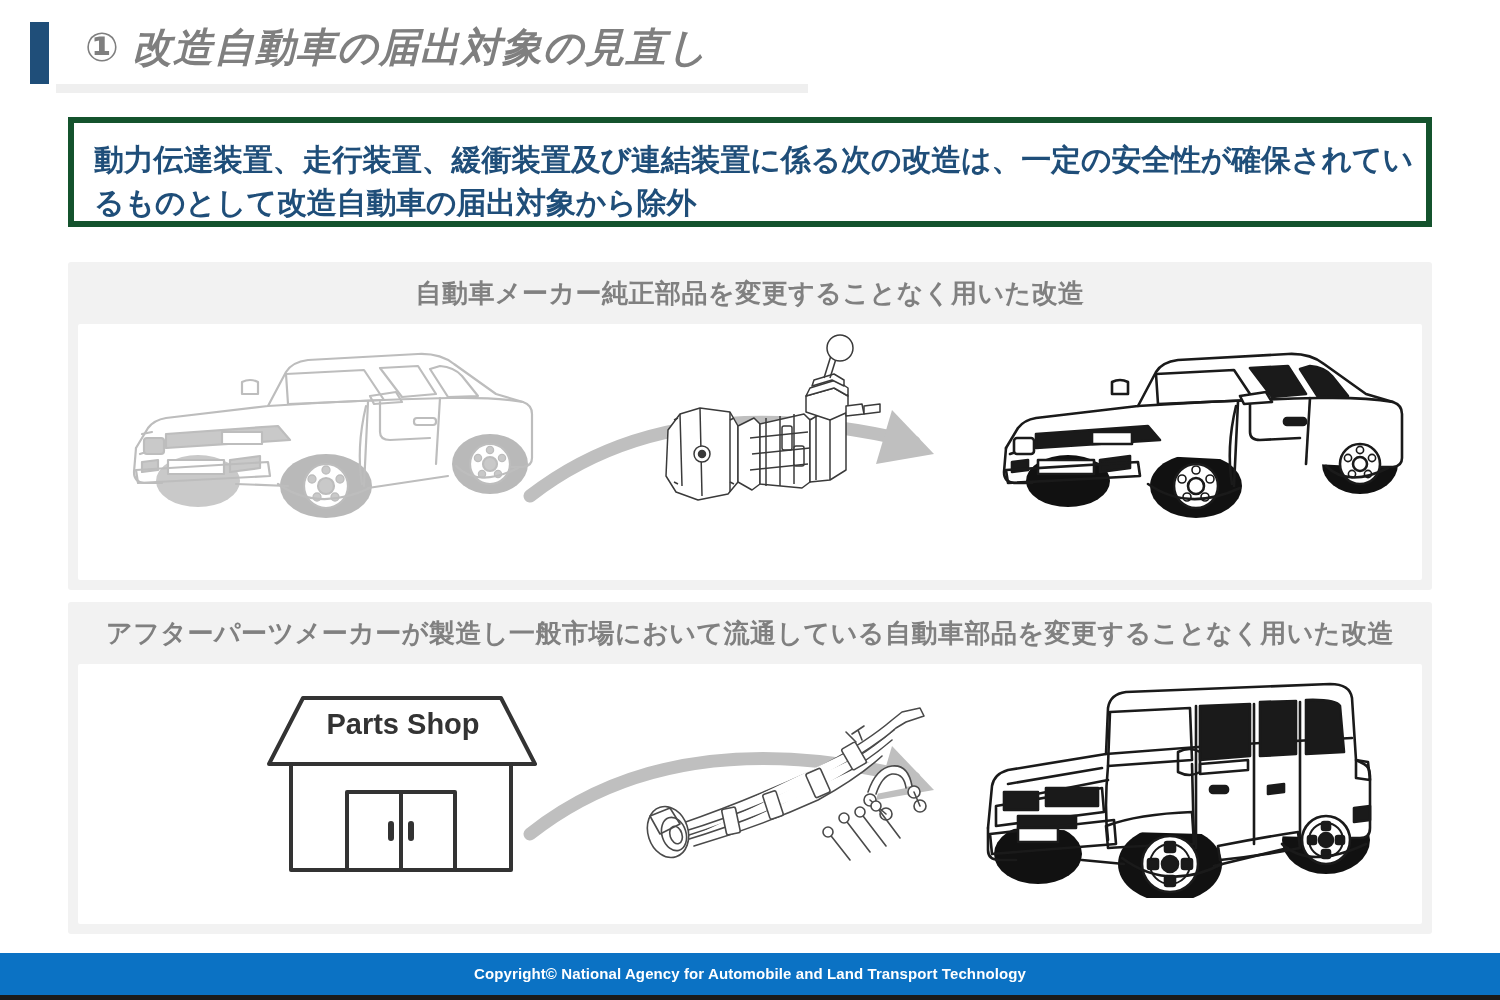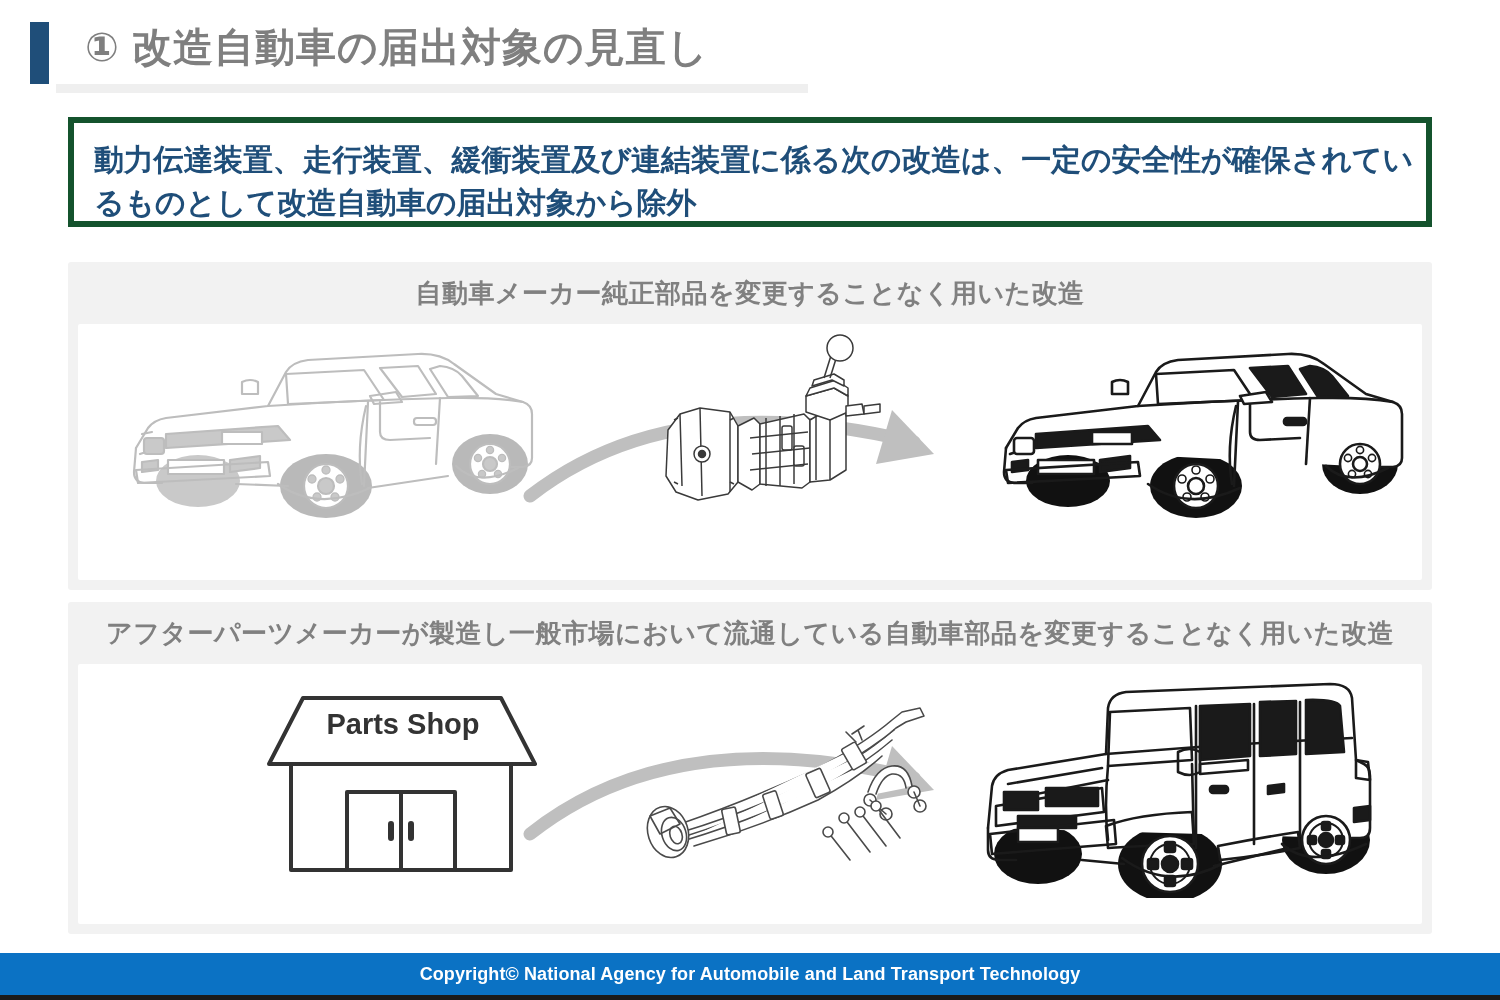--- a/index.html
+++ b/index.html
@@ -6,21 +6,21 @@
   body{
     width:1500px;height:1000px;
     background:#ffffff;
     font-family:"Liberation Sans","DejaVu Sans",sans-serif;
     overflow:hidden;
     position:relative;
   }
   #slide{position:relative;width:1500px;height:1000px;}
 
   
-  .title-row{position:absolute;left:30px;top:22px;width:1440px;height:62px;}
+  .title-row{position:absolute;left:30px;top:22px;width:1440px;height:62px;font-style:italic;}
   .title-bar{position:absolute;left:0;top:0;width:19px;height:62px;background:#1f4e79;}
   .title-text{
     position:absolute;left:55px;top:-2px;
     font-size:40px;font-weight:700;color:#7f7f7f;
     letter-spacing:1px;white-space:nowrap;
   }
   .title-rule{position:absolute;left:56px;top:84px;width:752px;height:9px;background:#efefef;}
 
   
   .lead-box{
@@ -53,21 +53,21 @@
   .art{position:absolute;}
 
   
   .footer{
     position:absolute;left:0;top:953px;width:1500px;height:42px;
     background:#0b72c4;
   }
   .footer-text{
     position:absolute;left:0;top:0;width:100%;height:42px;
     line-height:42px;text-align:center;color:#ffffff;
-    font-size:18px;font-weight:600;letter-spacing:0.1px;
+    font-size:15px;font-weight:600;letter-spacing:0.1px;
   }
   .footer-edge{position:absolute;left:0;top:995px;width:1500px;height:5px;background:#1b1b1b;}
 </style>
 </head>
 <body>
 
 <div id="slide">
 
   <div class="title-row">
     <div class="title-bar"></div>

